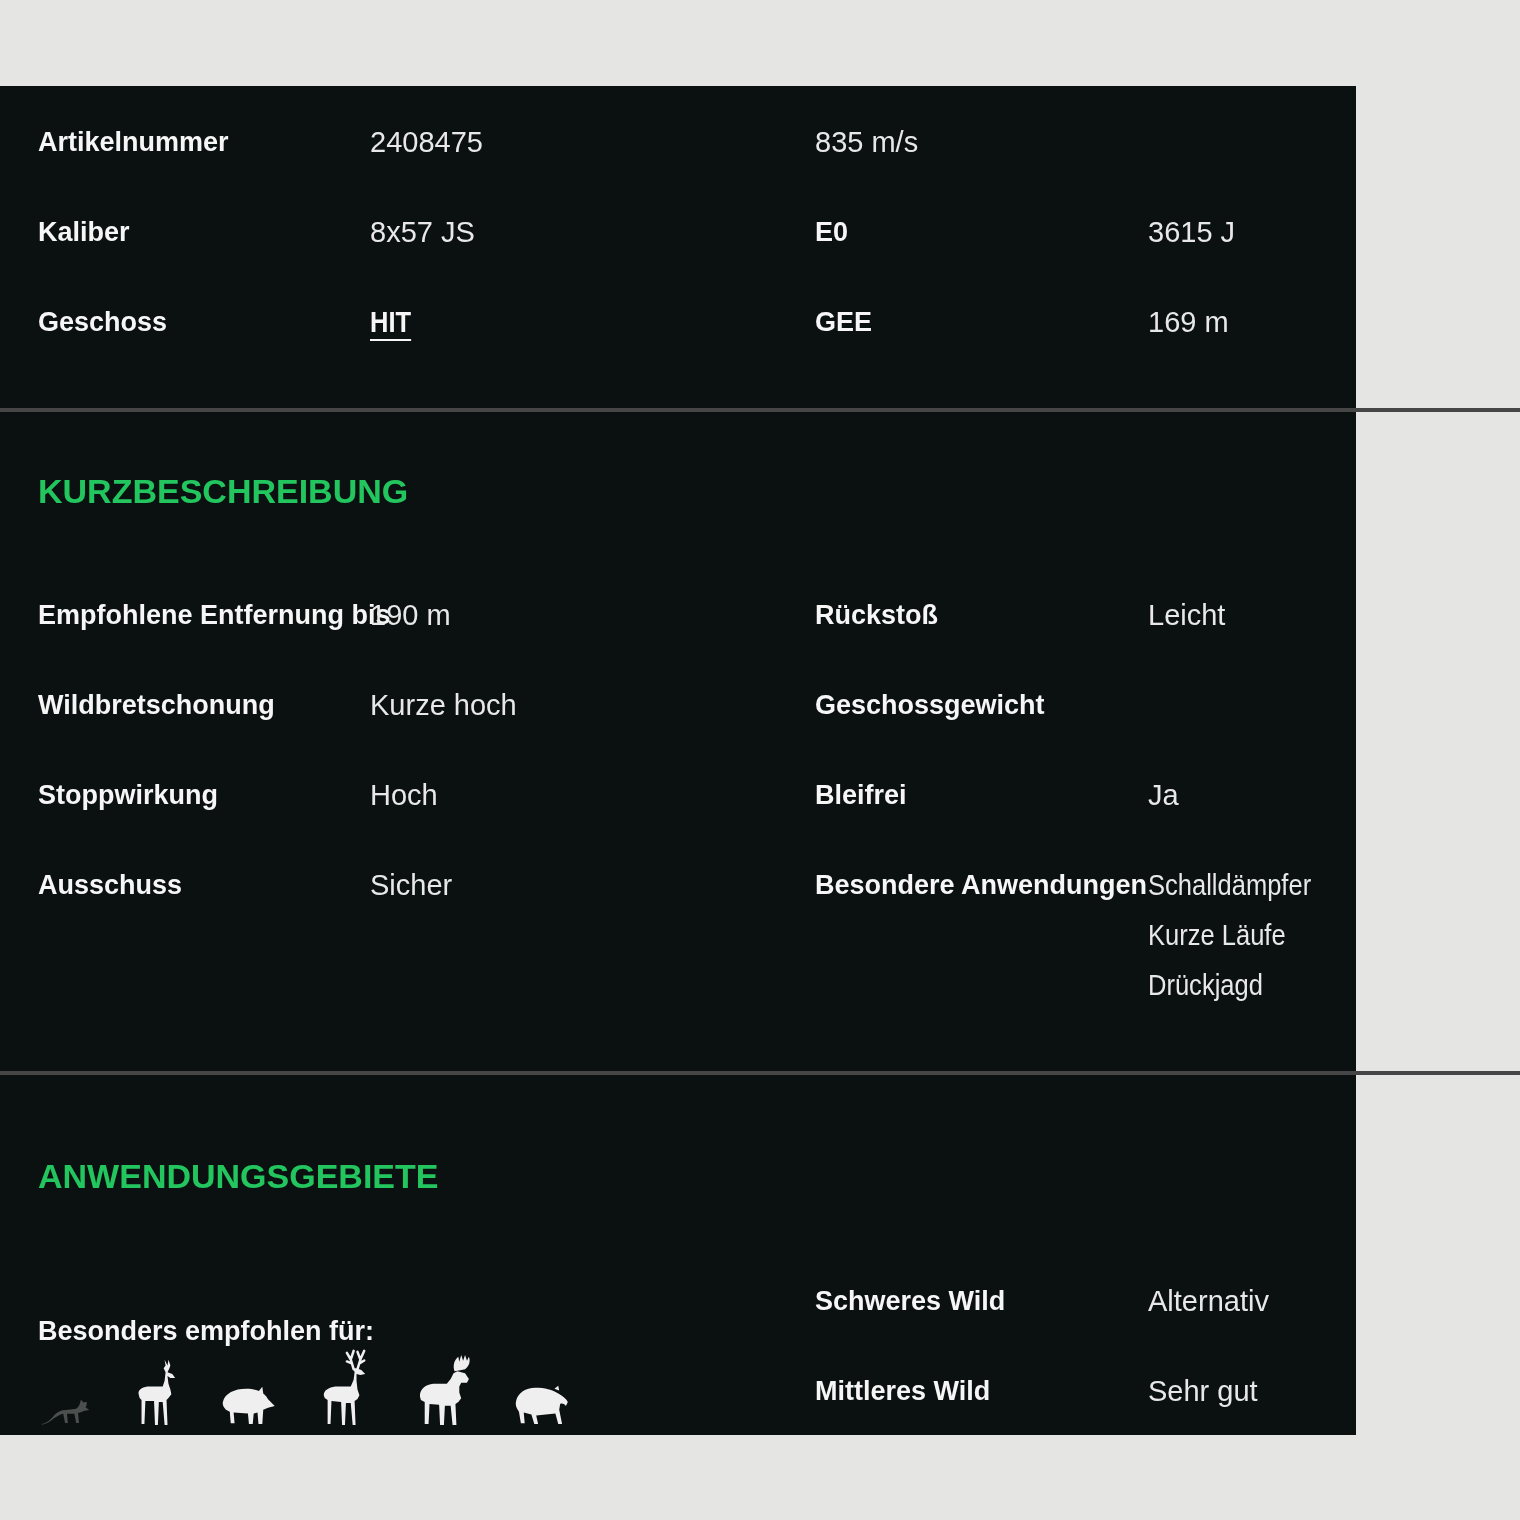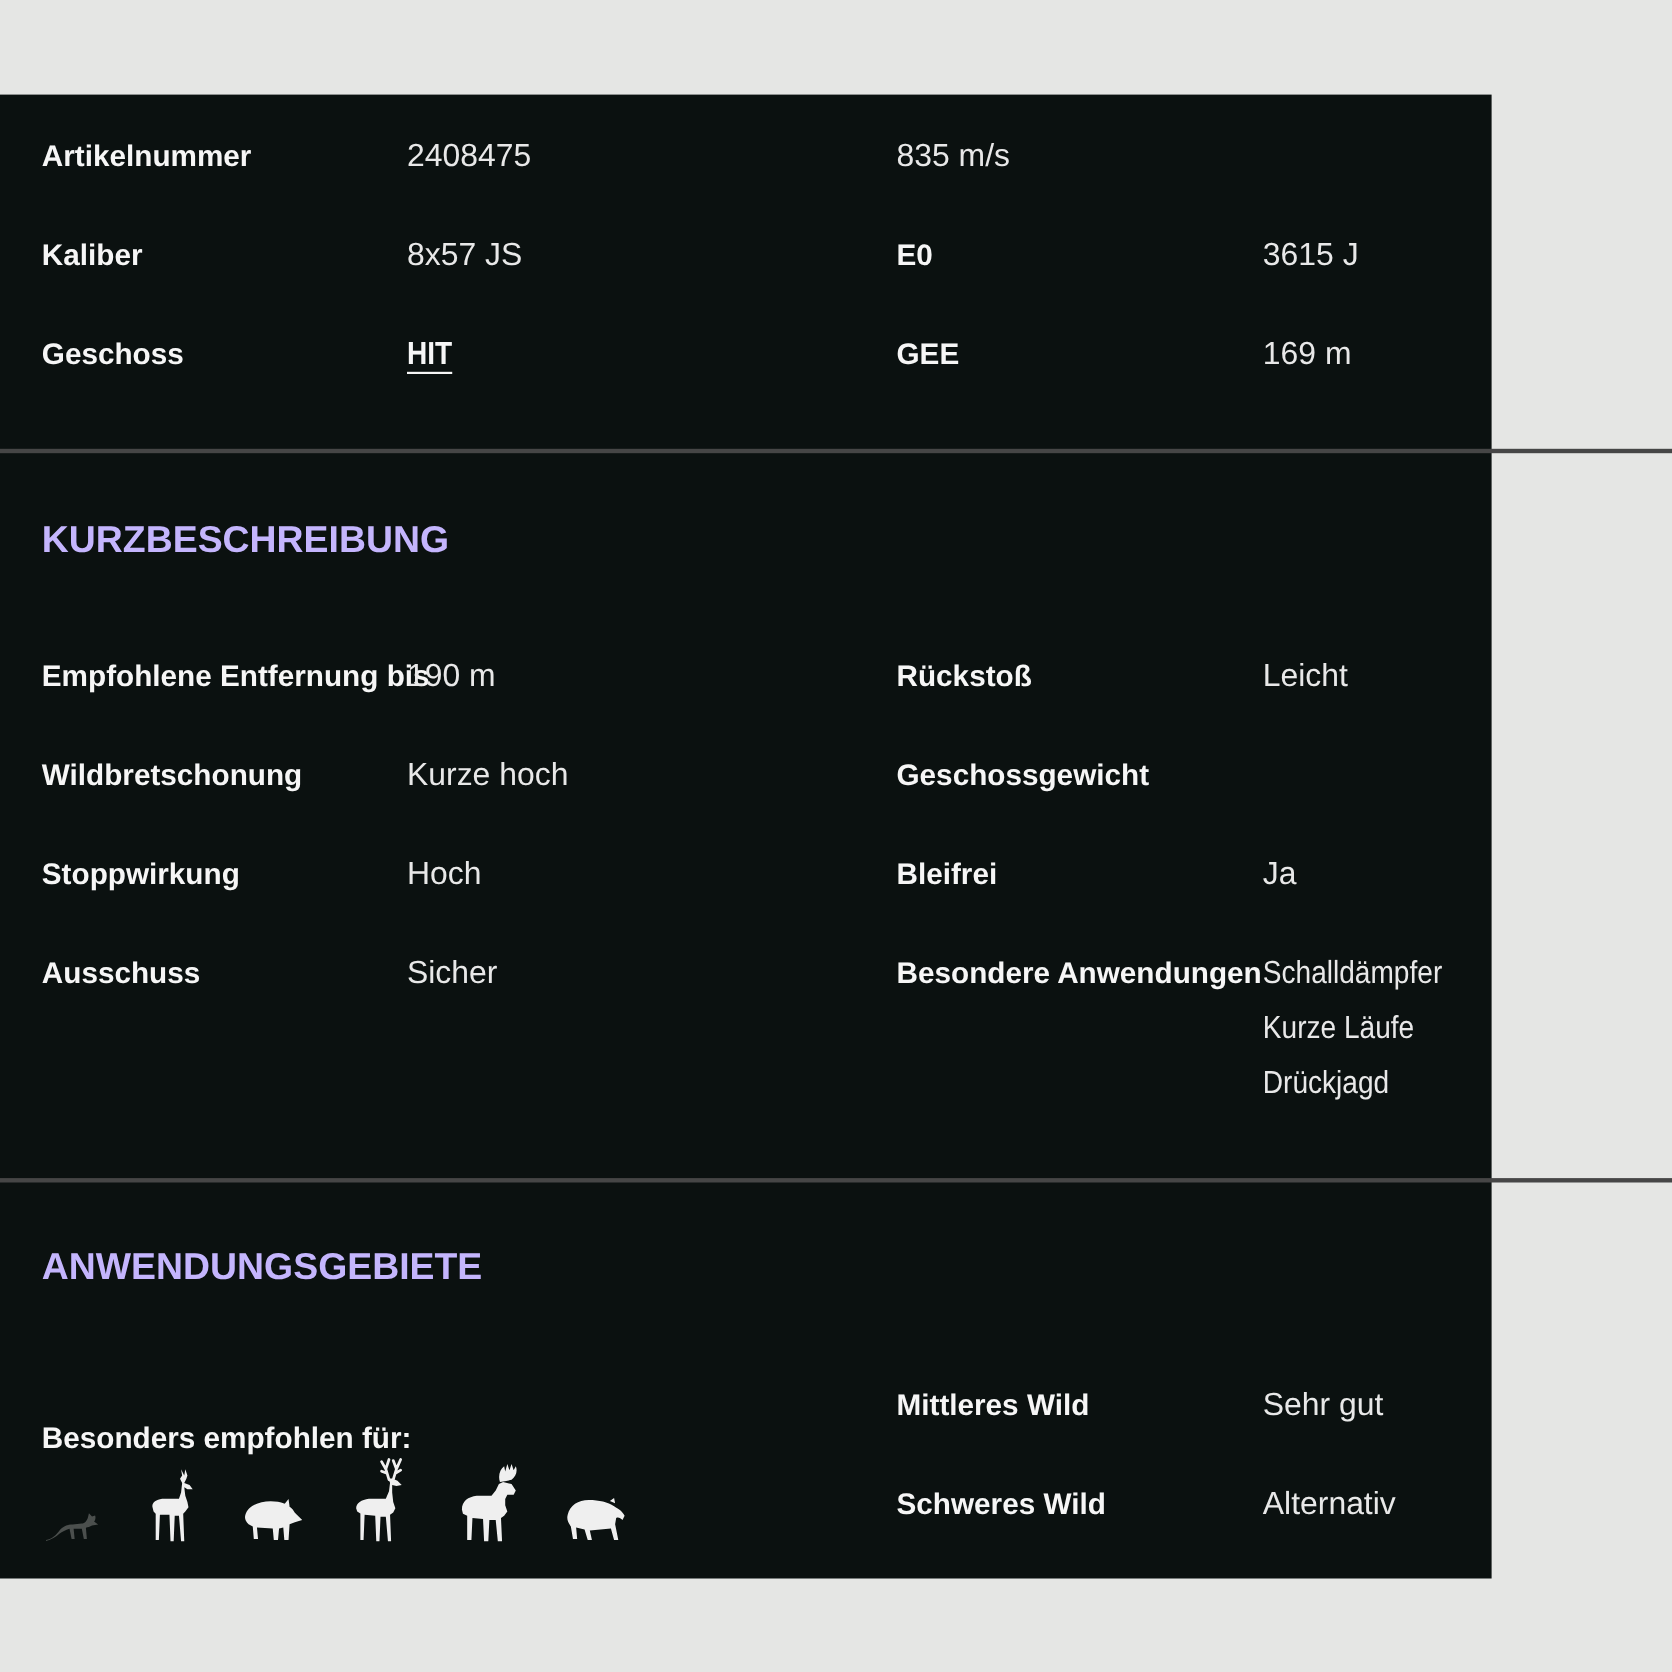--- a/index.html
+++ b/index.html
@@ -11,21 +11,21 @@
   .strip{position:absolute;left:0;width:1520px;background:#e5e6e4;}
   .strip-top{top:0;height:86px;}
   .strip-bottom{top:1435px;height:85px;}
   .panel{
     position:absolute;top:86px;left:0;width:1356px;height:1349px;
     background:#0b1110;color:#f2f2f2;
   }
   .sec{box-sizing:border-box;width:1520px;}
   .sec1{height:322px;padding-top:11px;}
   .sec2{height:659px;}
-  .sec3{height:360px;}
+  .sec3{height:360px;margin-top:24px;}
   .divider{height:4px;width:1520px;background:#464646;}
   .row{
     display:grid;
     grid-template-columns:332px 445px 333px 372px;
     padding-left:38px;
     height:90px;
     align-items:center;
   }
   .row--tall{height:auto;align-items:start;padding-top:20px;}
   .row--tall .cell{line-height:50px;}
@@ -38,21 +38,21 @@
   .cell{min-width:0;}
   .ct{transform:scaleX(0.88);transform-origin:left center;white-space:nowrap;}
   .label{font-size:27px;font-weight:700;color:#f6f6f6;}
   .value{font-size:29px;font-weight:400;color:#e8e8e8;}
   .link{
     font-weight:700;color:#f6f6f6;cursor:pointer;
     text-decoration:underline;text-underline-offset:7px;text-decoration-thickness:2px;
   }
   .section-title{
     margin:0 0 0 38px;
-    font-size:34px;line-height:40px;font-weight:700;color:#c4b5fd;
+    font-size:34px;line-height:40px;font-weight:700;color:#22c55e;
   }
   .sec2 .section-title{padding-top:59px;}
   .sec3 .section-title{padding-top:57px;}
   .rows2{margin-top:59px;}
   .sec3-content{display:flex;}
   .sec3-left{width:815px;box-sizing:border-box;}
   .sec3-right{margin-top:60px;}
   .rec-label{
     margin:120px 0 0 38px;
     font-size:27px;font-weight:700;line-height:30px;color:#f6f6f6;
@@ -165,24 +165,24 @@
           </span>
           <span class="animal">
             <svg width="62" height="46" viewBox="0 0 64 48" fill="currentColor" aria-hidden="true">
               <path d="M6 22 C8 13 16 8 26 8 C36 8 44 10 50 14 C55 17 58 19 60 23 L58 27 C56 25 54 24 52 25 L51 31 L54 46 L50 46 L47 35 L27 37 L29 46 L25 46 L22 36 L14 34 L15 45 L11 45 L9 33 C6 29 5 26 6 22 Z M46 9 L50 6 L51 11 Z"></path>
             </svg>
           </span>
         </div>
       </div>
       <div class="sec3-right">
         <div class="row-half">
+          <div class="cell label"><span class="ct">Schweres Wild</span></div>
+          <div class="cell value"><span class="ct">Alternativ</span></div>
+        </div>
+        <div class="row-half">
           <div class="cell label"><span class="ct">Mittleres Wild</span></div>
           <div class="cell value"><span class="ct">Sehr gut</span></div>
-        </div>
-        <div class="row-half">
-          <div class="cell label"><span class="ct">Schweres Wild</span></div>
-          <div class="cell value"><span class="ct">Alternativ</span></div>
         </div>
       </div>
     </div>
   </div>
 
 </div>
 
 </body></html>

